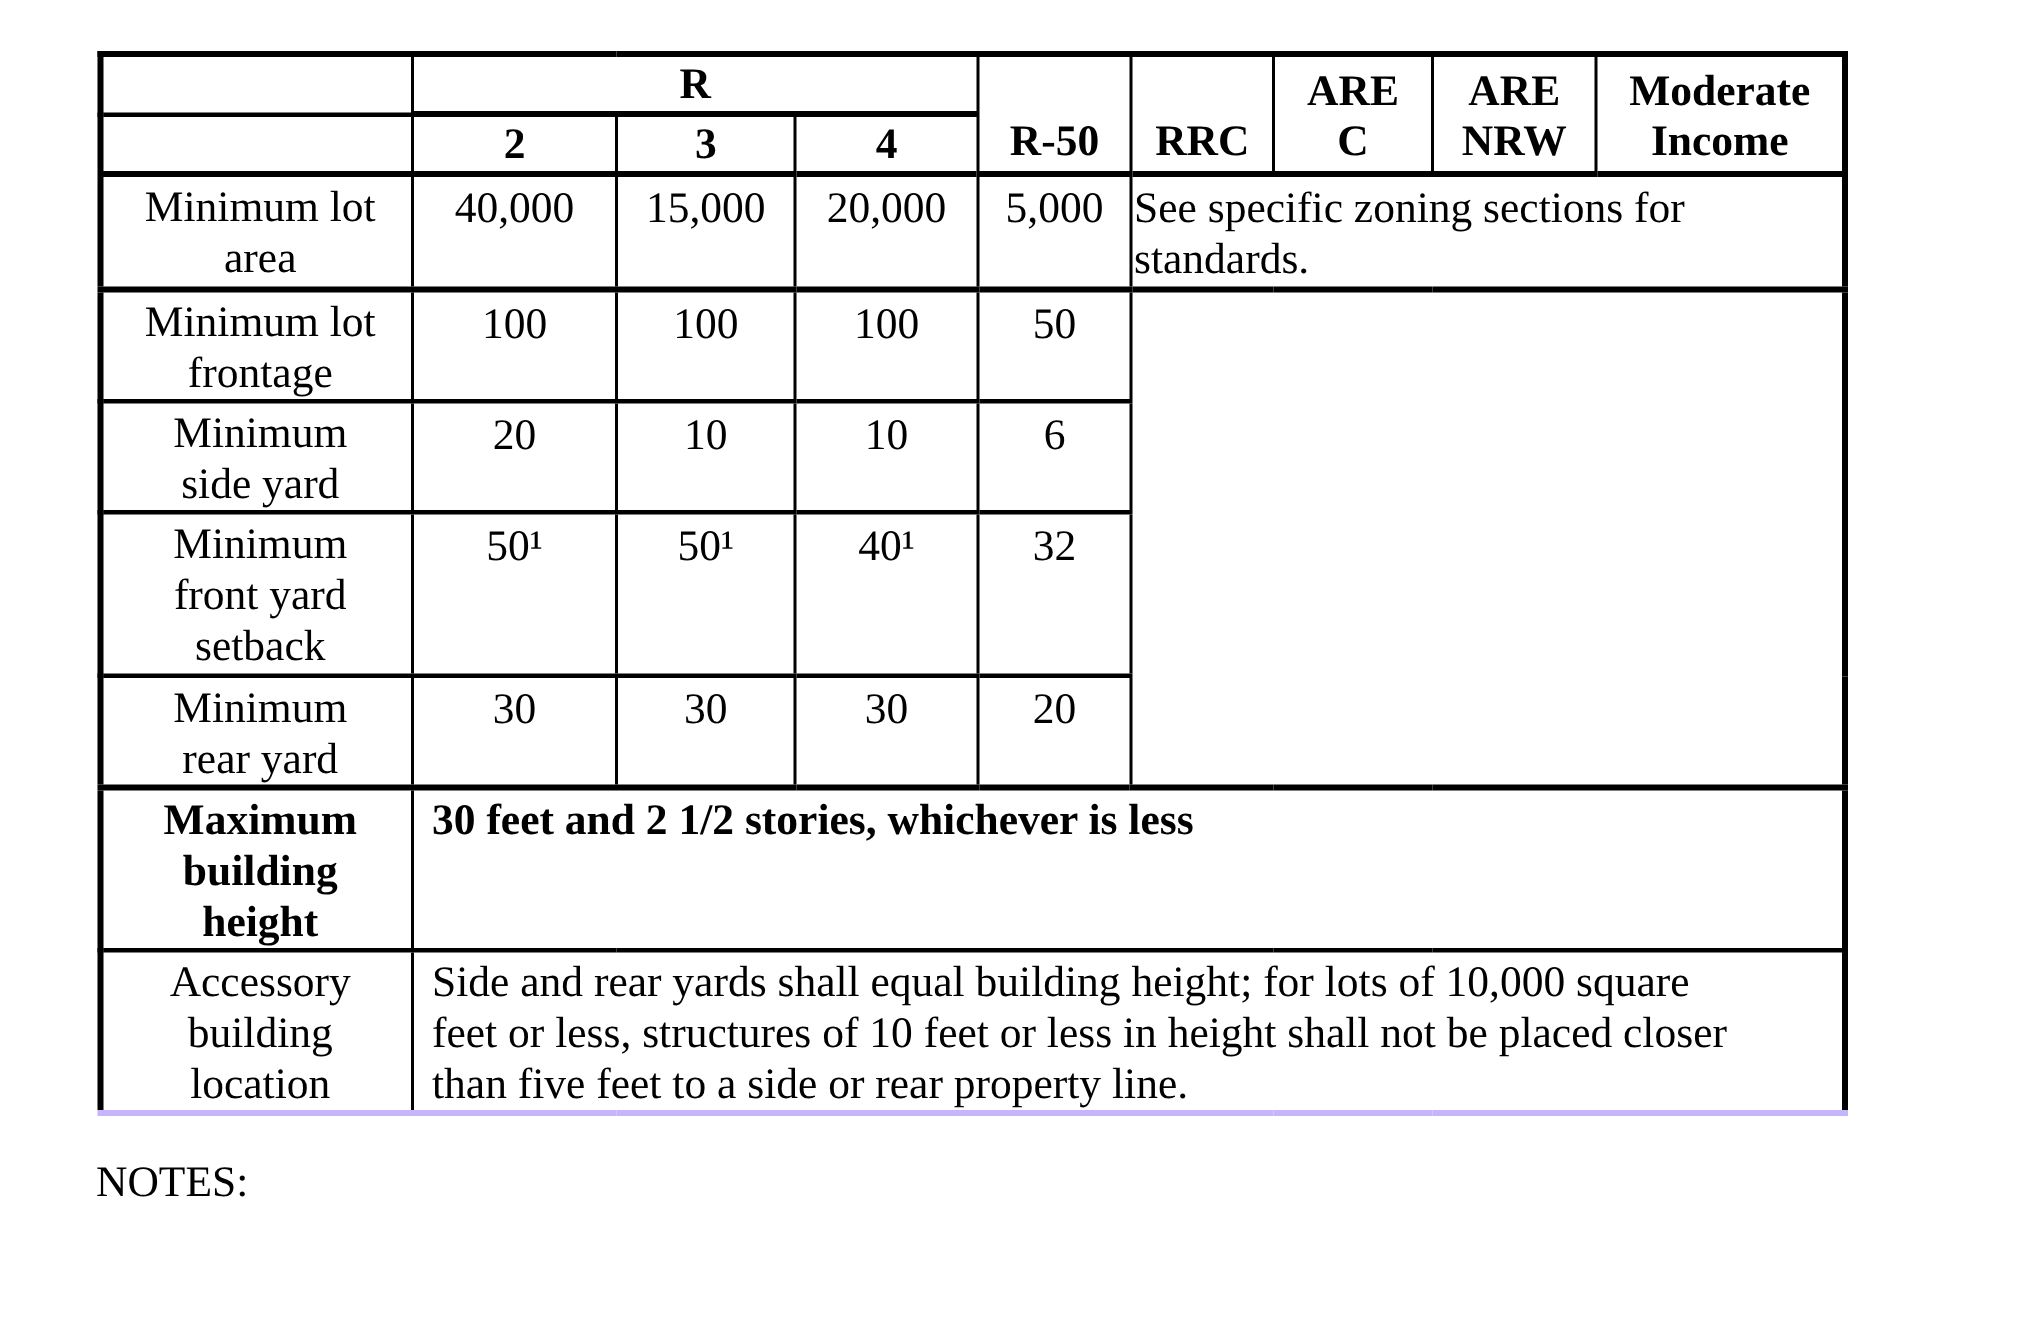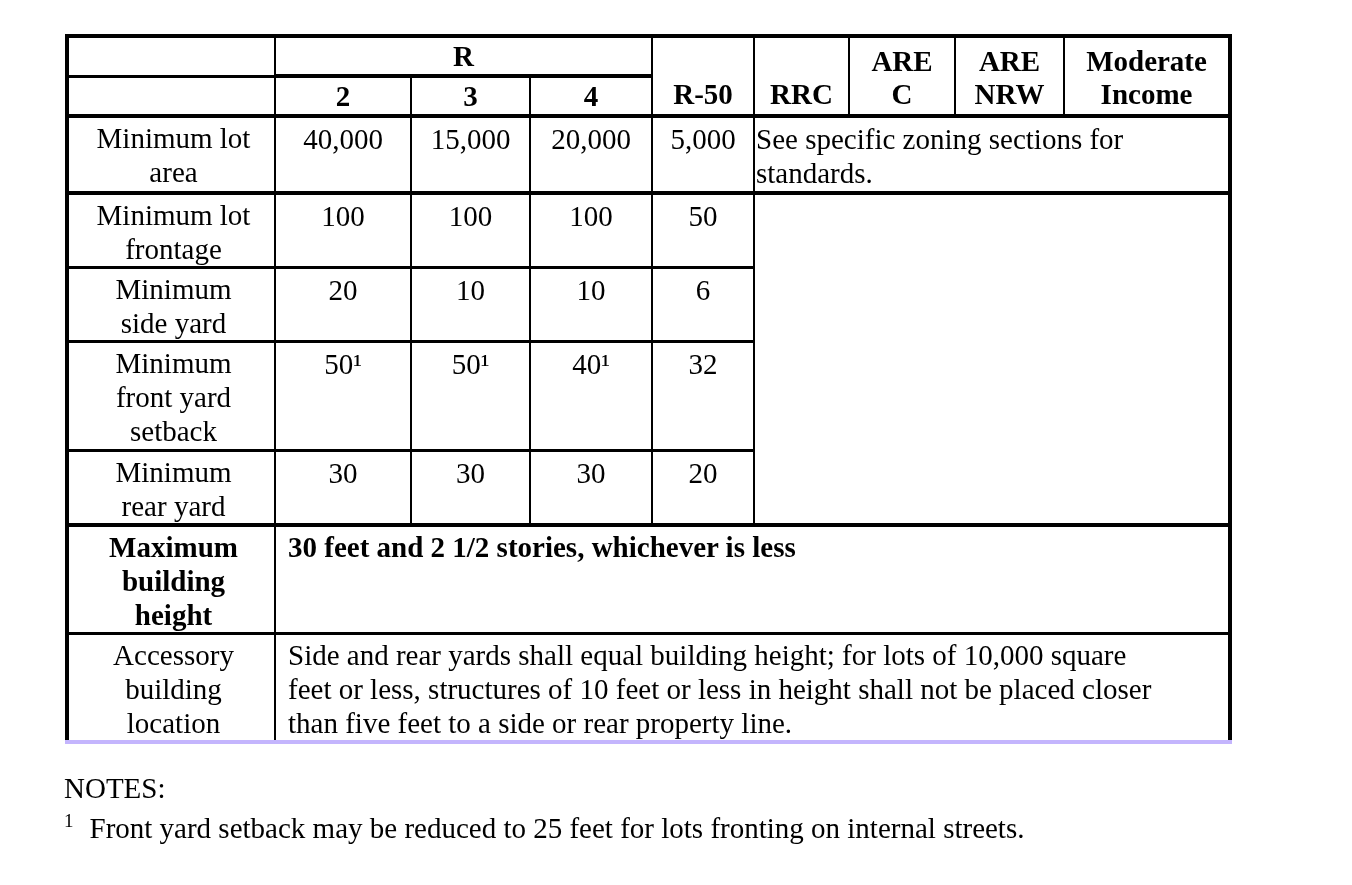--- a/index.html
+++ b/index.html
@@ -208,16 +208,15 @@
 location</td>
         <td class="wide" colspan="8">Side and rear yards shall equal building height; for lots of 10,000 square
 feet or less, structures of 10 feet or less in height shall not be placed closer
 than five feet to a side or rear property line.</td>
       </tr>
     </tbody>
   </table>
 
   <div class="notes">
     <div class="notes-title">NOTES:</div>
-    <div class="note-line"><sup class="note-sup">1</sup><span class="note-text">Front yard setback may be reduced to 25 feet for lots fronting on internal streets.</span></div>
   </div>
 
 </div>
 
 </body></html>

